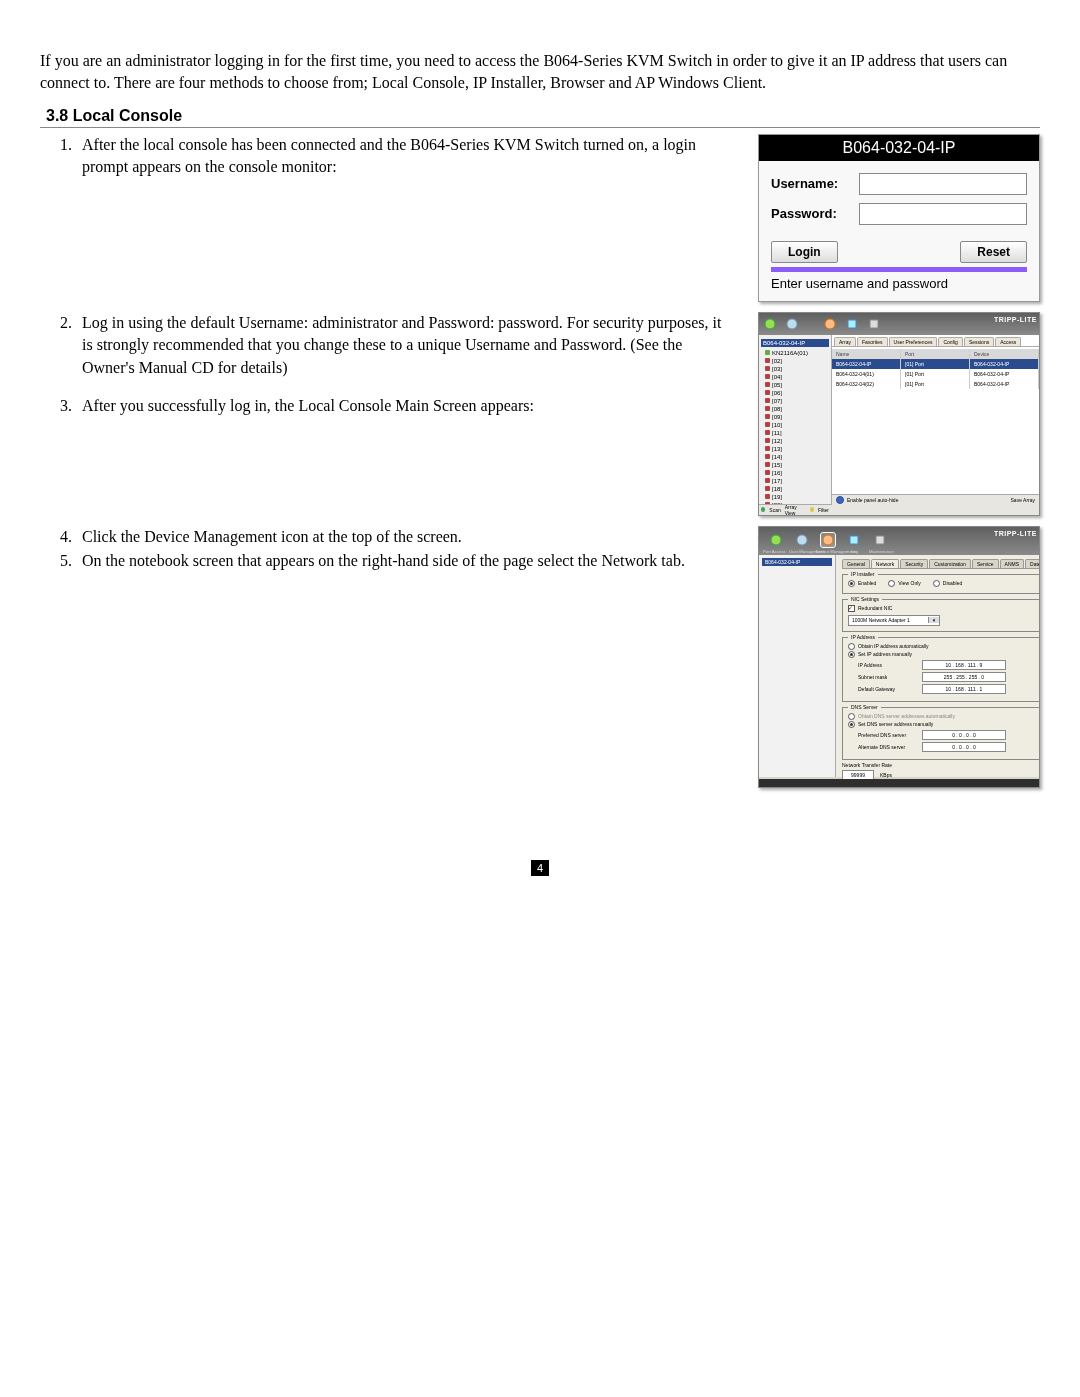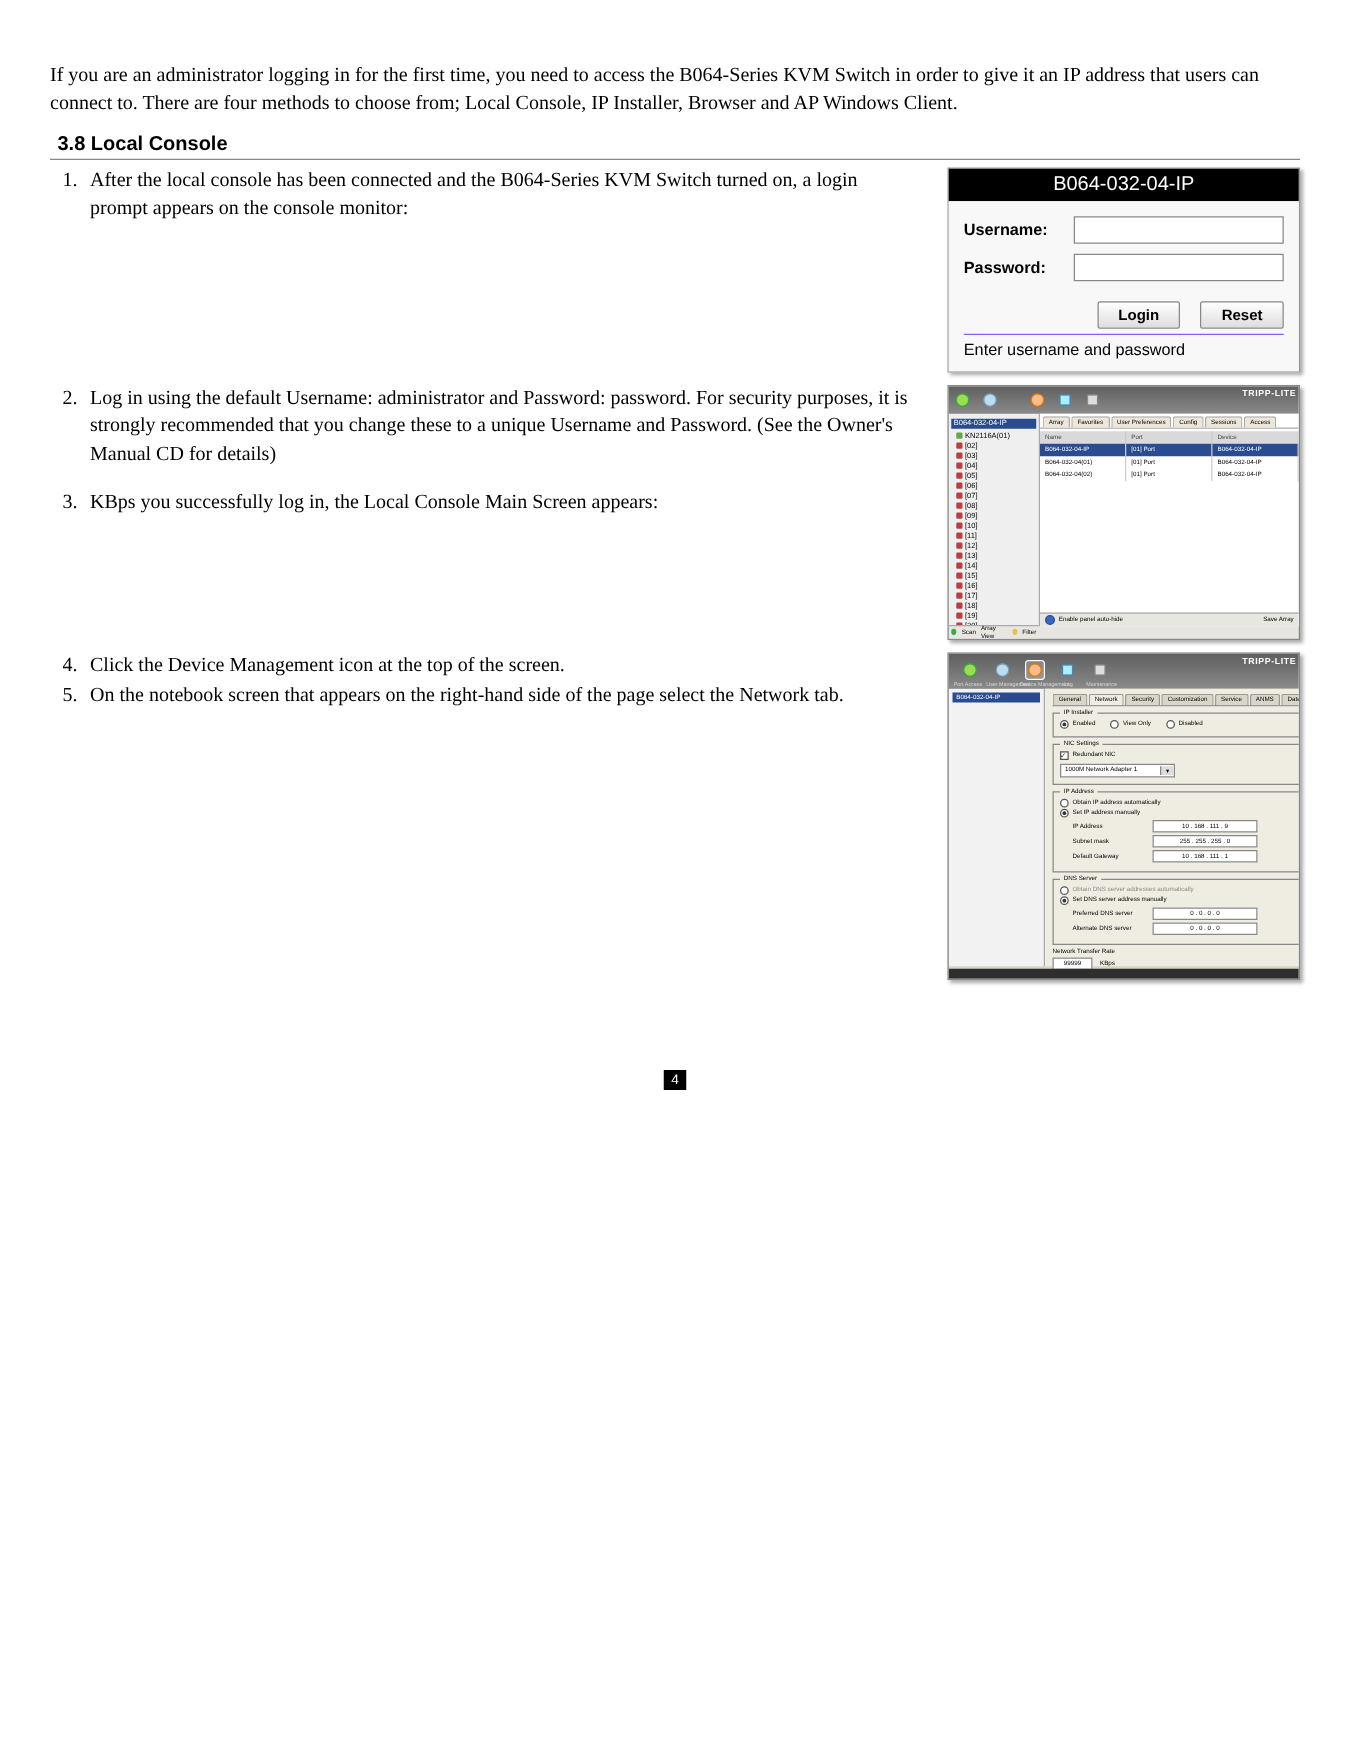--- a/index.html
+++ b/index.html
@@ -35,20 +35,21 @@
     padding: 4px 0 2px 6px;
     margin-top: 4px;
     margin-bottom: 6px;
   }
   ol.steps {
     list-style: decimal;
     margin: 0 0 0 26px;
     padding: 0;
   }
   ol.steps > li {
+    margin-left: 10px;
     padding-left: 6px;
     line-height: 1.4;
     margin-bottom: 2px;
   }
   .row {
     display: flex;
     align-items: flex-start;
     margin-bottom: 10px;
   }
   .col-text {
@@ -96,24 +97,24 @@
     padding-right: 8px;
   }
   .login-input {
     flex: 1 1 auto;
     height: 20px;
     border: 1px solid #888;
     background: #fff;
   }
   .login-buttons {
     display: flex;
-    justify-content: flex-end;
+    justify-content: space-between;
     gap: 16px;
     padding: 8px 0 4px 0;
-    border-bottom: 1px solid #8b5cf6;
+    border-bottom: 5px solid #8b5cf6;
   }
   .login-btn {
     font-family: Arial, sans-serif;
     font-size: 12px;
     font-weight: bold;
     padding: 3px 16px;
     background: linear-gradient(#fff,#ddd);
     border: 1px solid #888;
     border-radius: 2px;
   }
@@ -359,21 +360,21 @@
     </div>
   </div>
 
   <div class="row">
     <div class="col-text">
       <ol class="steps" start="2">
         <li>Log in using the default Username: administrator and Password: password. For security purposes, it is strongly recommended that you change these to a unique Username and Password. (See the Owner's Manual CD for details)</li>
       </ol>
       <div style="height:14px"></div>
       <ol class="steps" start="3">
-        <li>KBps you successfully log in, the Local Console Main Screen appears:</li>
+        <li>After you successfully log in, the Local Console Main Screen appears:</li>
       </ol>
     </div>
     <div class="col-fig">
       <div class="console-box">
         <div class="console-top-icons">
           <div class="icn">
             <svg width="12" height="12" viewBox="0 0 12 12">
                 <circle cx="6" cy="6" r="5" fill="#9d5" stroke="#3a3"></circle>
               </svg>
           </div>

